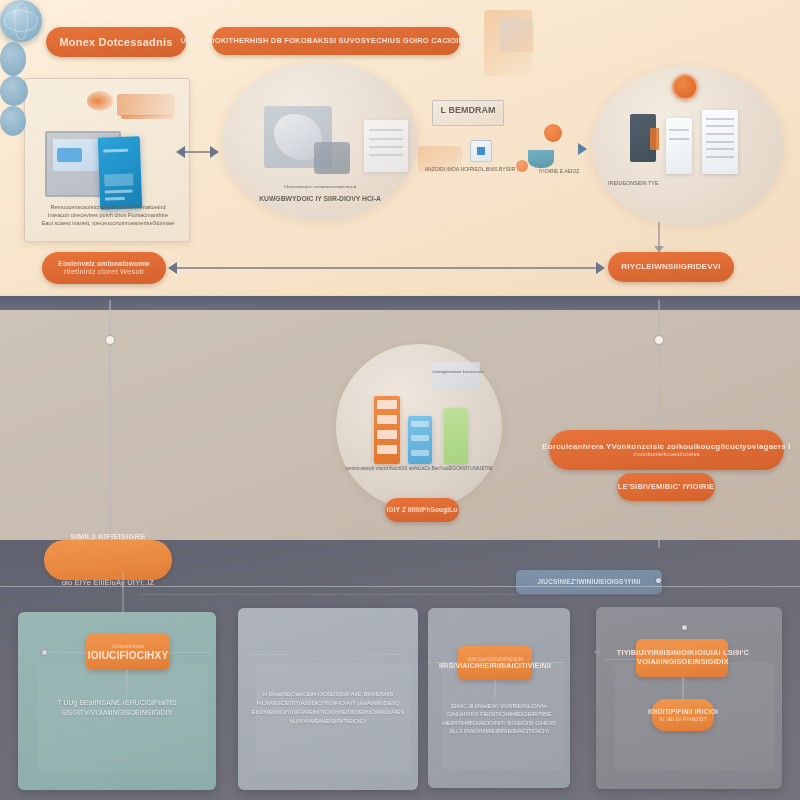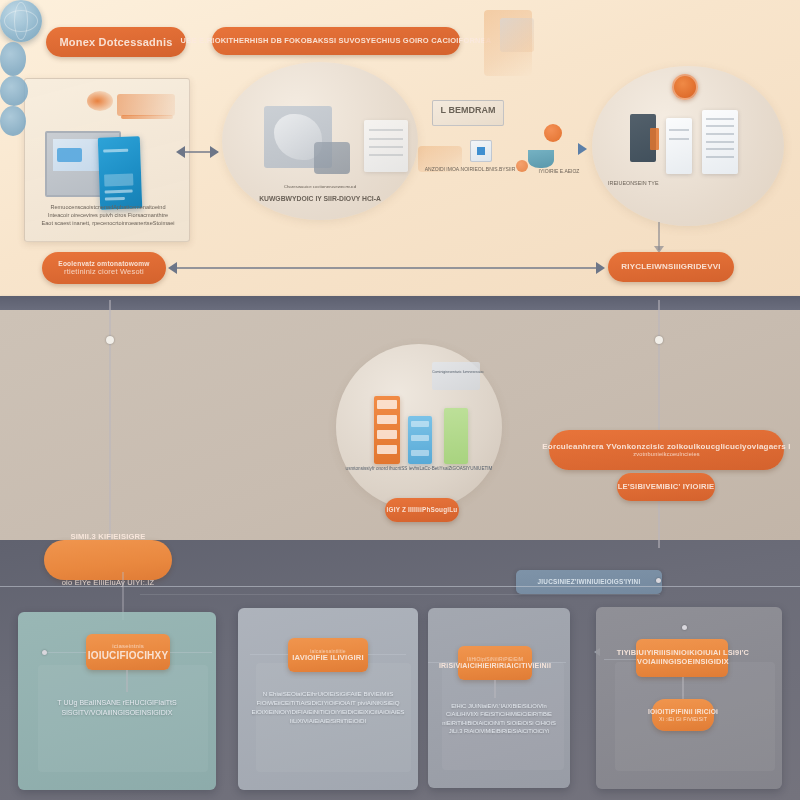--- a/index.html
+++ b/index.html
@@ -409,24 +409,20 @@
     <div class="caption light" style="left:10px; top:86px; width:178px; font-size:7px;">
       <span class="ln">T  UUg  BEaIINSANE  rEHUCIGIFIaiTtS</span>
       <span class="ln">SiSGITV/VOIAiiINGISOEINSIGIDIX</span>
     </div>
   </div>
 
   <div class="smallgear" style="left:212px; top:636px; width:26px; height:34px;"></div>
 
   <div class="panel p2" style="left:238px; top:608px; width:180px; height:182px;">
     <div class="inner-shade"></div>
-    <div class="pill soft" style="left:50px; top:30px; width:80px; height:34px; border-radius:6px;">
-      <span class="t2" style="font-size:5px; opacity:.7;">iaicaiesaintiitie</span>
-      <span class="t1" style="font-size:7.6px;">IAVIOIFIE  ILIVIGIRI</span>
-    </div>
     <div class="thin" style="left:12px; top:46px; width:38px; opacity:.6;"></div>
     <div class="thin" style="left:130px; top:46px; width:38px; opacity:.6;"></div>
     <div class="caption light" style="left:6px; top:82px; width:168px; font-size:6.2px;">
       <span class="ln">N  EhiaiSEOiaiCEihrUiOIEiSiGiFAiIE  BiiViEiMiiS</span>
       <span class="ln">FiOiWEiiCEiTiTiAiSiDiCIYiOiFiOiAIT  piviAiNiKiSiEiQ</span>
       <span class="ln">EiOiXiEiNiOiYiDiFIAiEiNiTiCiOiYiEiDiCiEiXiCiIiAiOiAiES</span>
       <span class="ln">IiLiXiViAiEiAiEiSiRiiTiEiOiDI</span>
     </div>
   </div>
 

